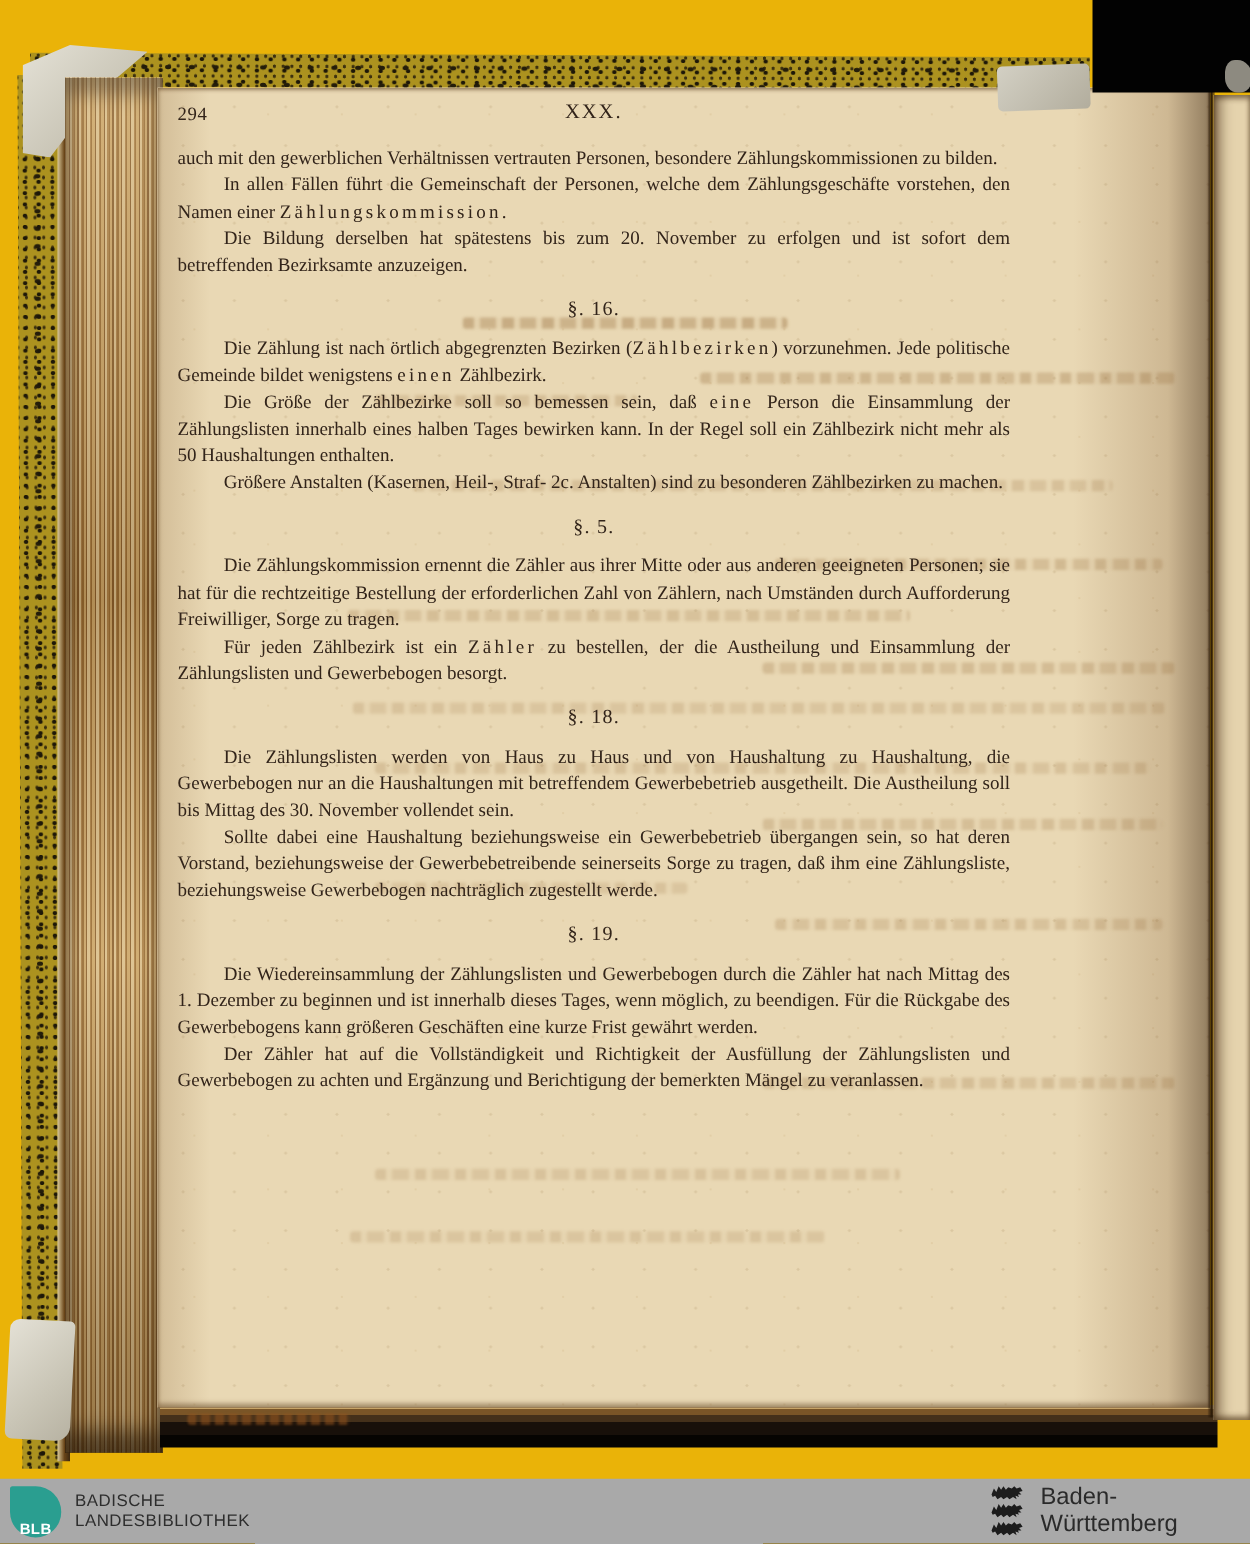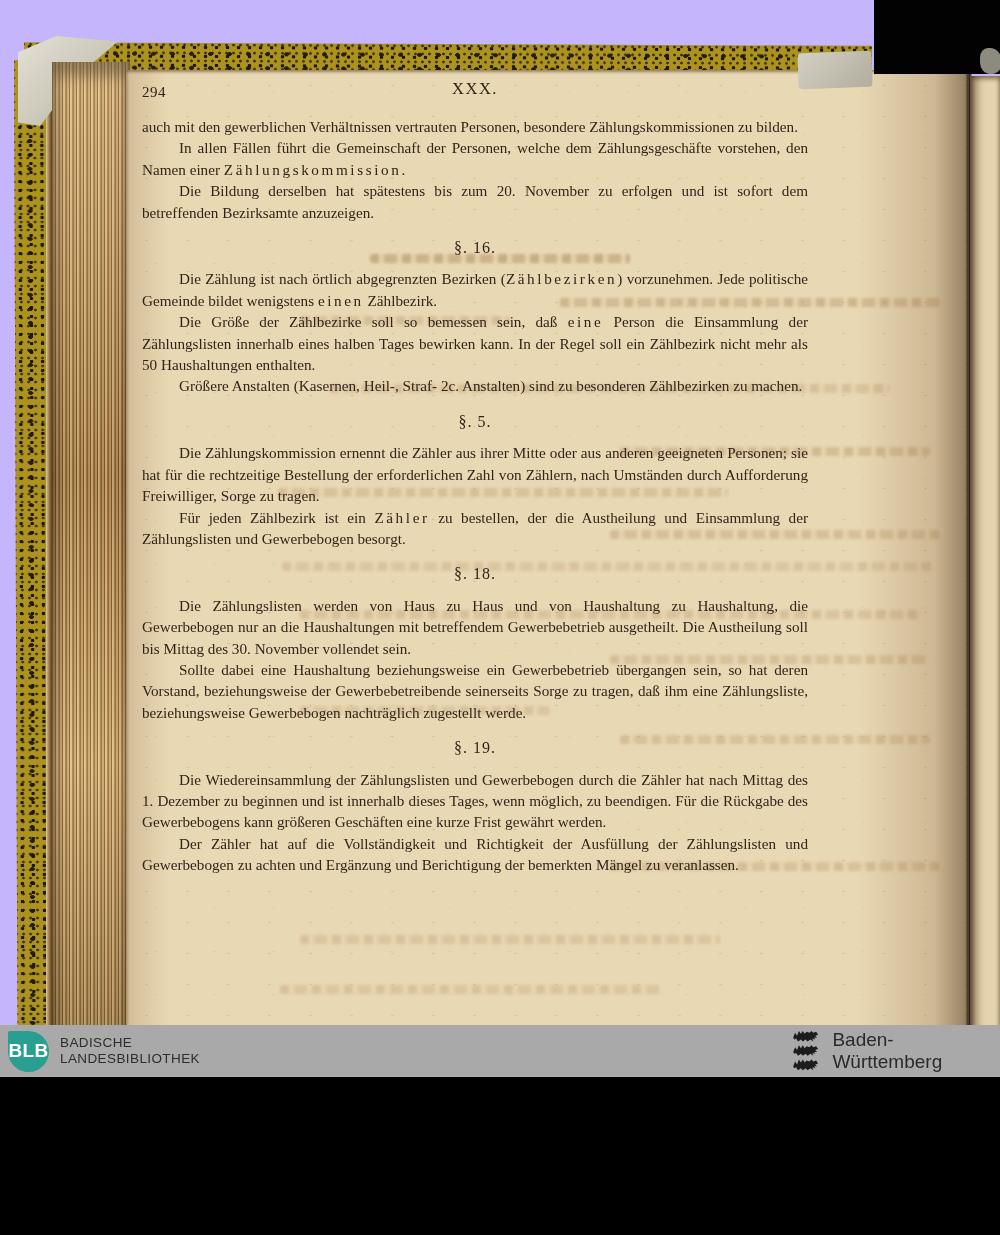--- a/index.html
+++ b/index.html
@@ -1,16 +1,16 @@
 <!DOCTYPE html>
 <html lang="de"><head>
 <meta charset="utf-8">
 <style>
   html,body{margin:0;padding:0;background:#000;}
-  .stage{position:relative;width:1000px;height:1077px;background:#c4b5fd;overflow:hidden;
+  .stage{position:relative;width:1000px;height:1235px;background:#eab308;overflow:hidden;
          font-family:"Liberation Serif",serif;}
 
   
   .marble{background-color:#ac921f;
     background-image:
       radial-gradient(#1d1708 1.6px, transparent 2.1px),
       radial-gradient(#241d0a 2.2px, transparent 2.8px),
       radial-gradient(#3c300f 1px, transparent 1.5px);
     background-size:11px 9px,19px 14px,7px 8px;
     background-position:0 0,6px 4px,3px 6px;}
@@ -68,22 +68,22 @@
   
   .bleed{position:absolute;height:9px;border-radius:3px;filter:blur(1.4px);pointer-events:none;
      background:repeating-linear-gradient(90deg,rgba(150,108,58,.4) 0 9px,rgba(150,108,58,.06) 9px 14px,rgba(150,108,58,.34) 14px 27px,rgba(150,108,58,.05) 27px 32px);}
   .bottom-mark{position:absolute;left:150px;top:1131px;width:130px;height:9px;filter:blur(1px);
      background:repeating-linear-gradient(90deg,rgba(150,85,30,.55) 0 7px,rgba(150,85,30,.1) 7px 11px);border-radius:3px;}
 
   
   .footer{position:absolute;left:0;bottom:0;width:1000px;height:52px;background:#a9a9a9;
      font-family:"Liberation Sans",sans-serif;display:flex;align-items:center;}
   .blb-logo{width:41px;height:41px;margin-left:8px;background:#2a9e90;
-     border-radius:2px 50% 50% 50%;display:flex;align-items:center;justify-content:center;
-     color:#fff;font-weight:bold;font-size:19px;letter-spacing:.3px;flex:0 0 auto;}
+     border-radius:2px 50% 50% 50%;display:flex;align-items:flex-end;justify-content:center;
+     color:#fff;font-weight:bold;font-size:12px;letter-spacing:.3px;flex:0 0 auto;}
   .lib-name{margin-left:11px;font-weight:normal;font-size:13.5px;line-height:1.2;
      color:#2d2d2d;letter-spacing:.4px;}
   .right-group{position:absolute;left:790px;top:0;height:52px;display:flex;align-items:center;}
   .lions{width:30px;height:44px;}
   .bw-text{margin-left:13px;font-size:19px;font-weight:500;color:#2a2a2a;}
 </style>
 </head>
 <body>
 
 <div class="stage">

